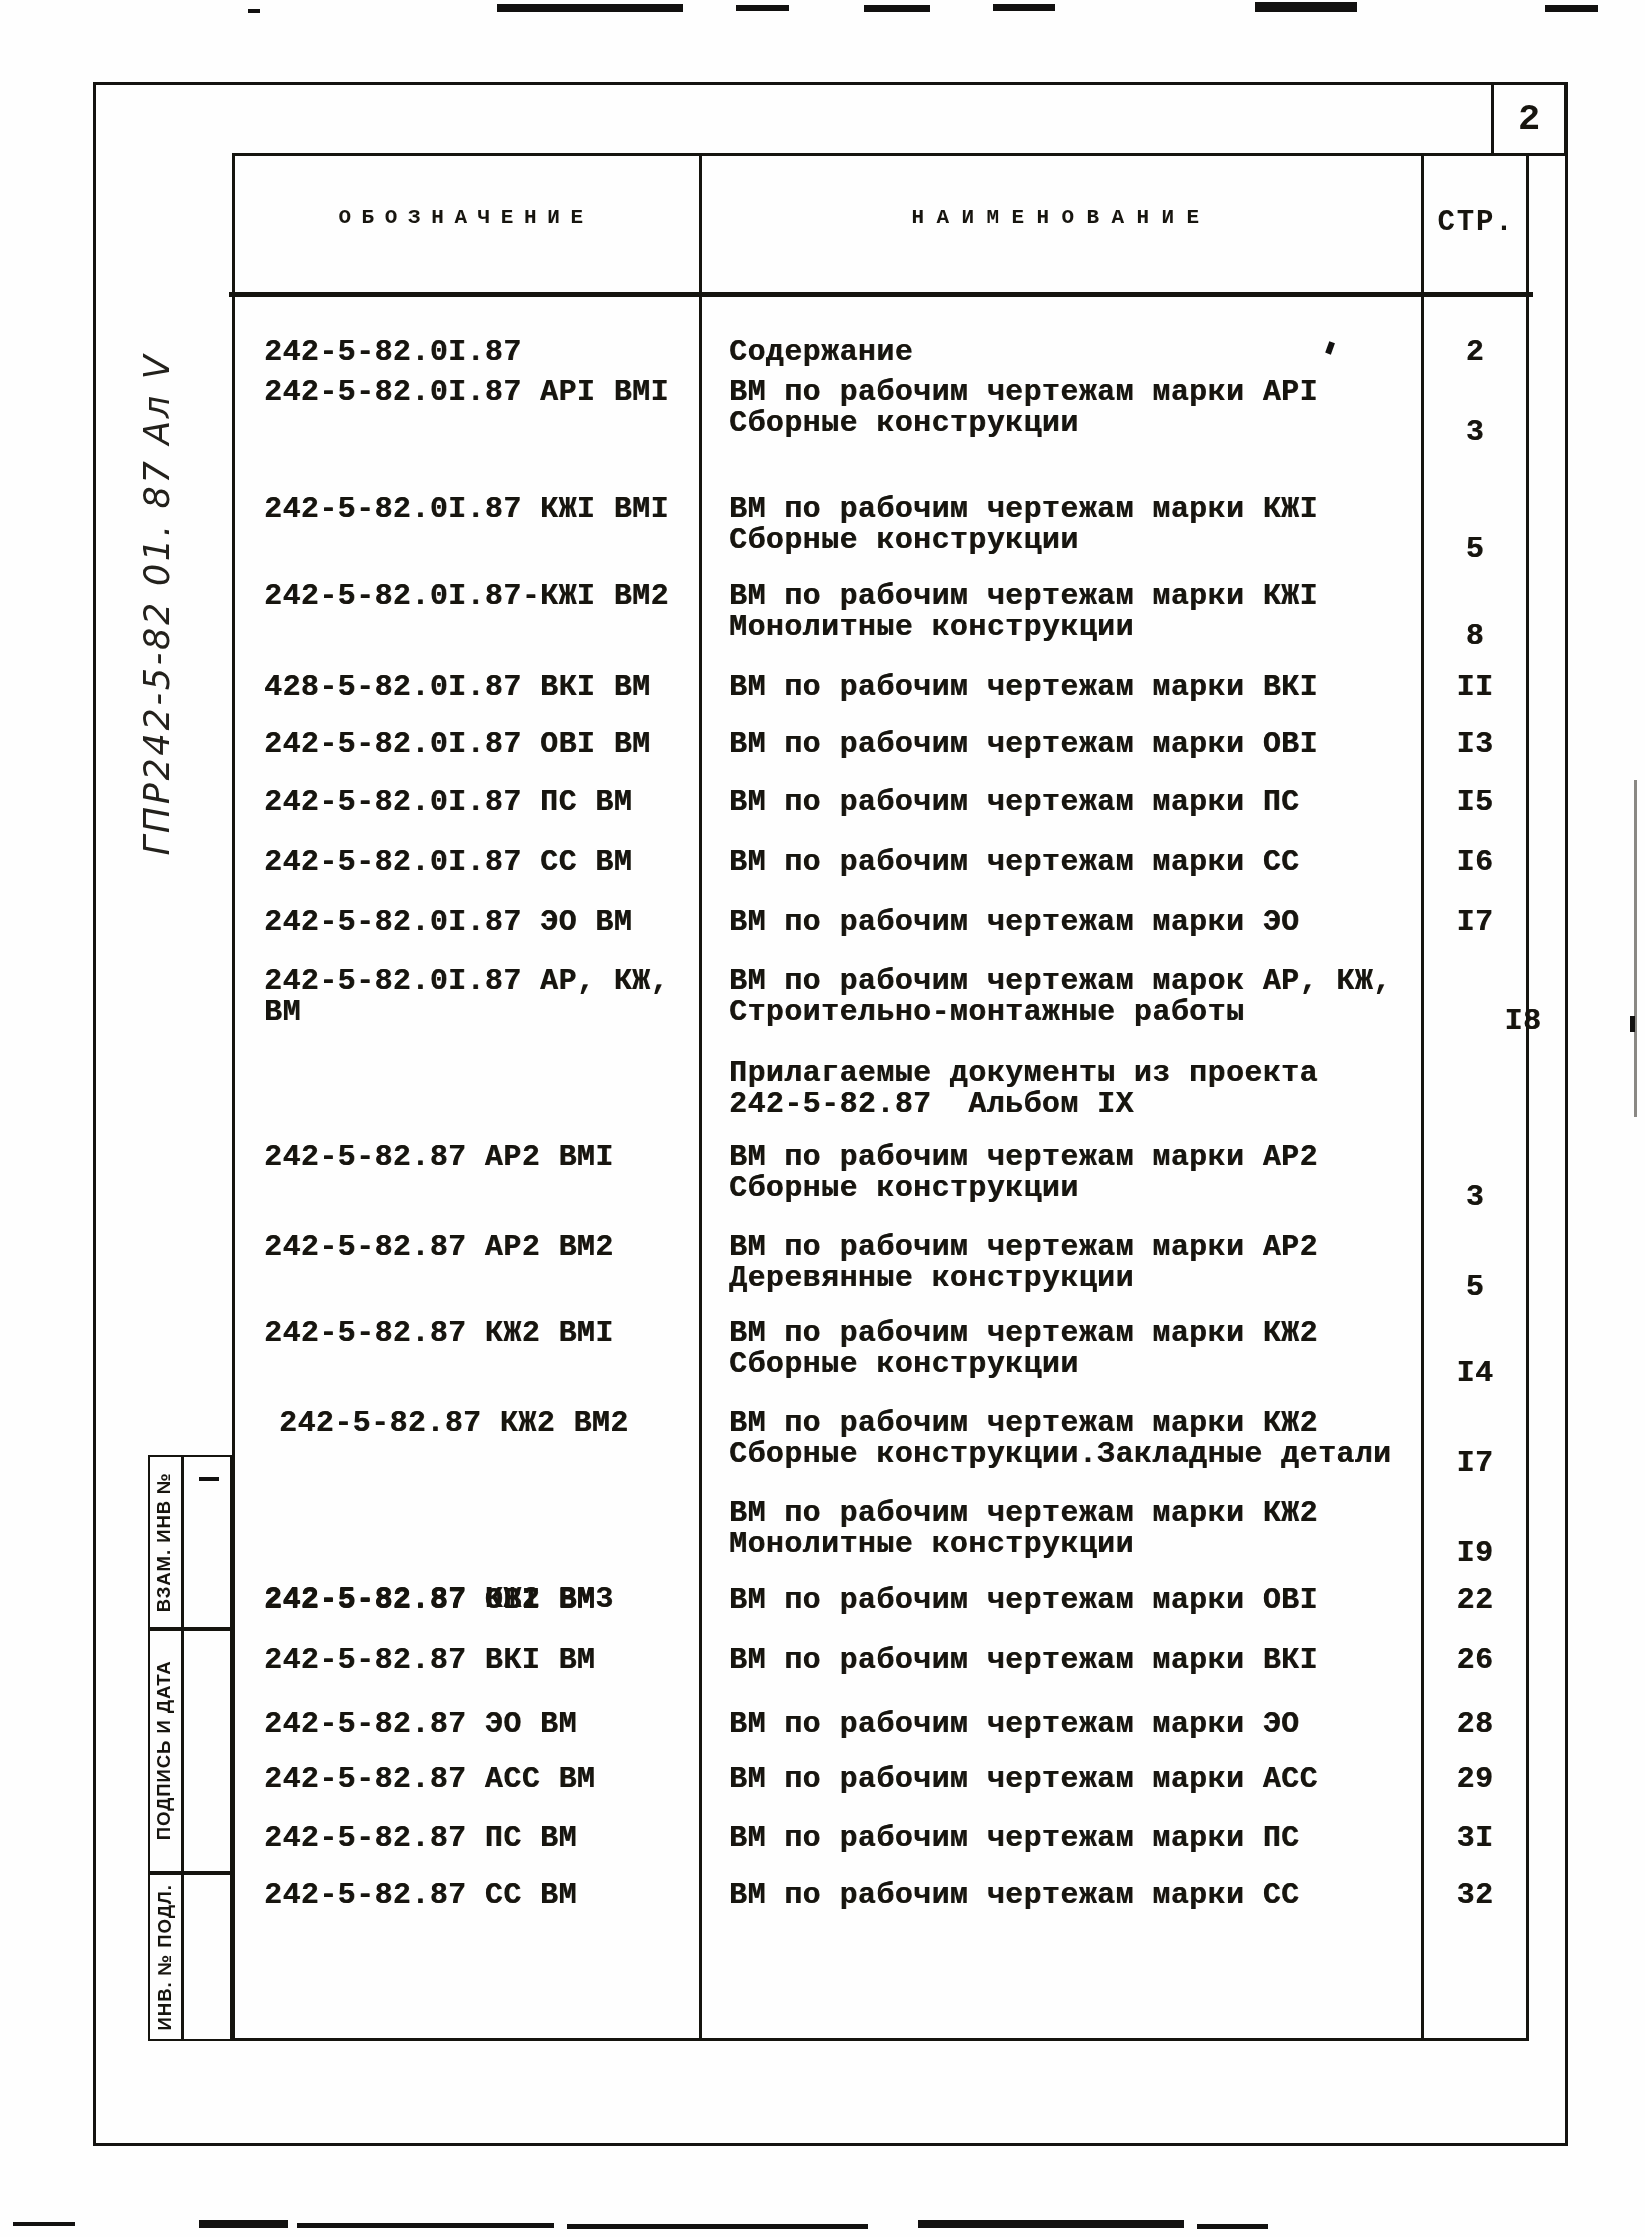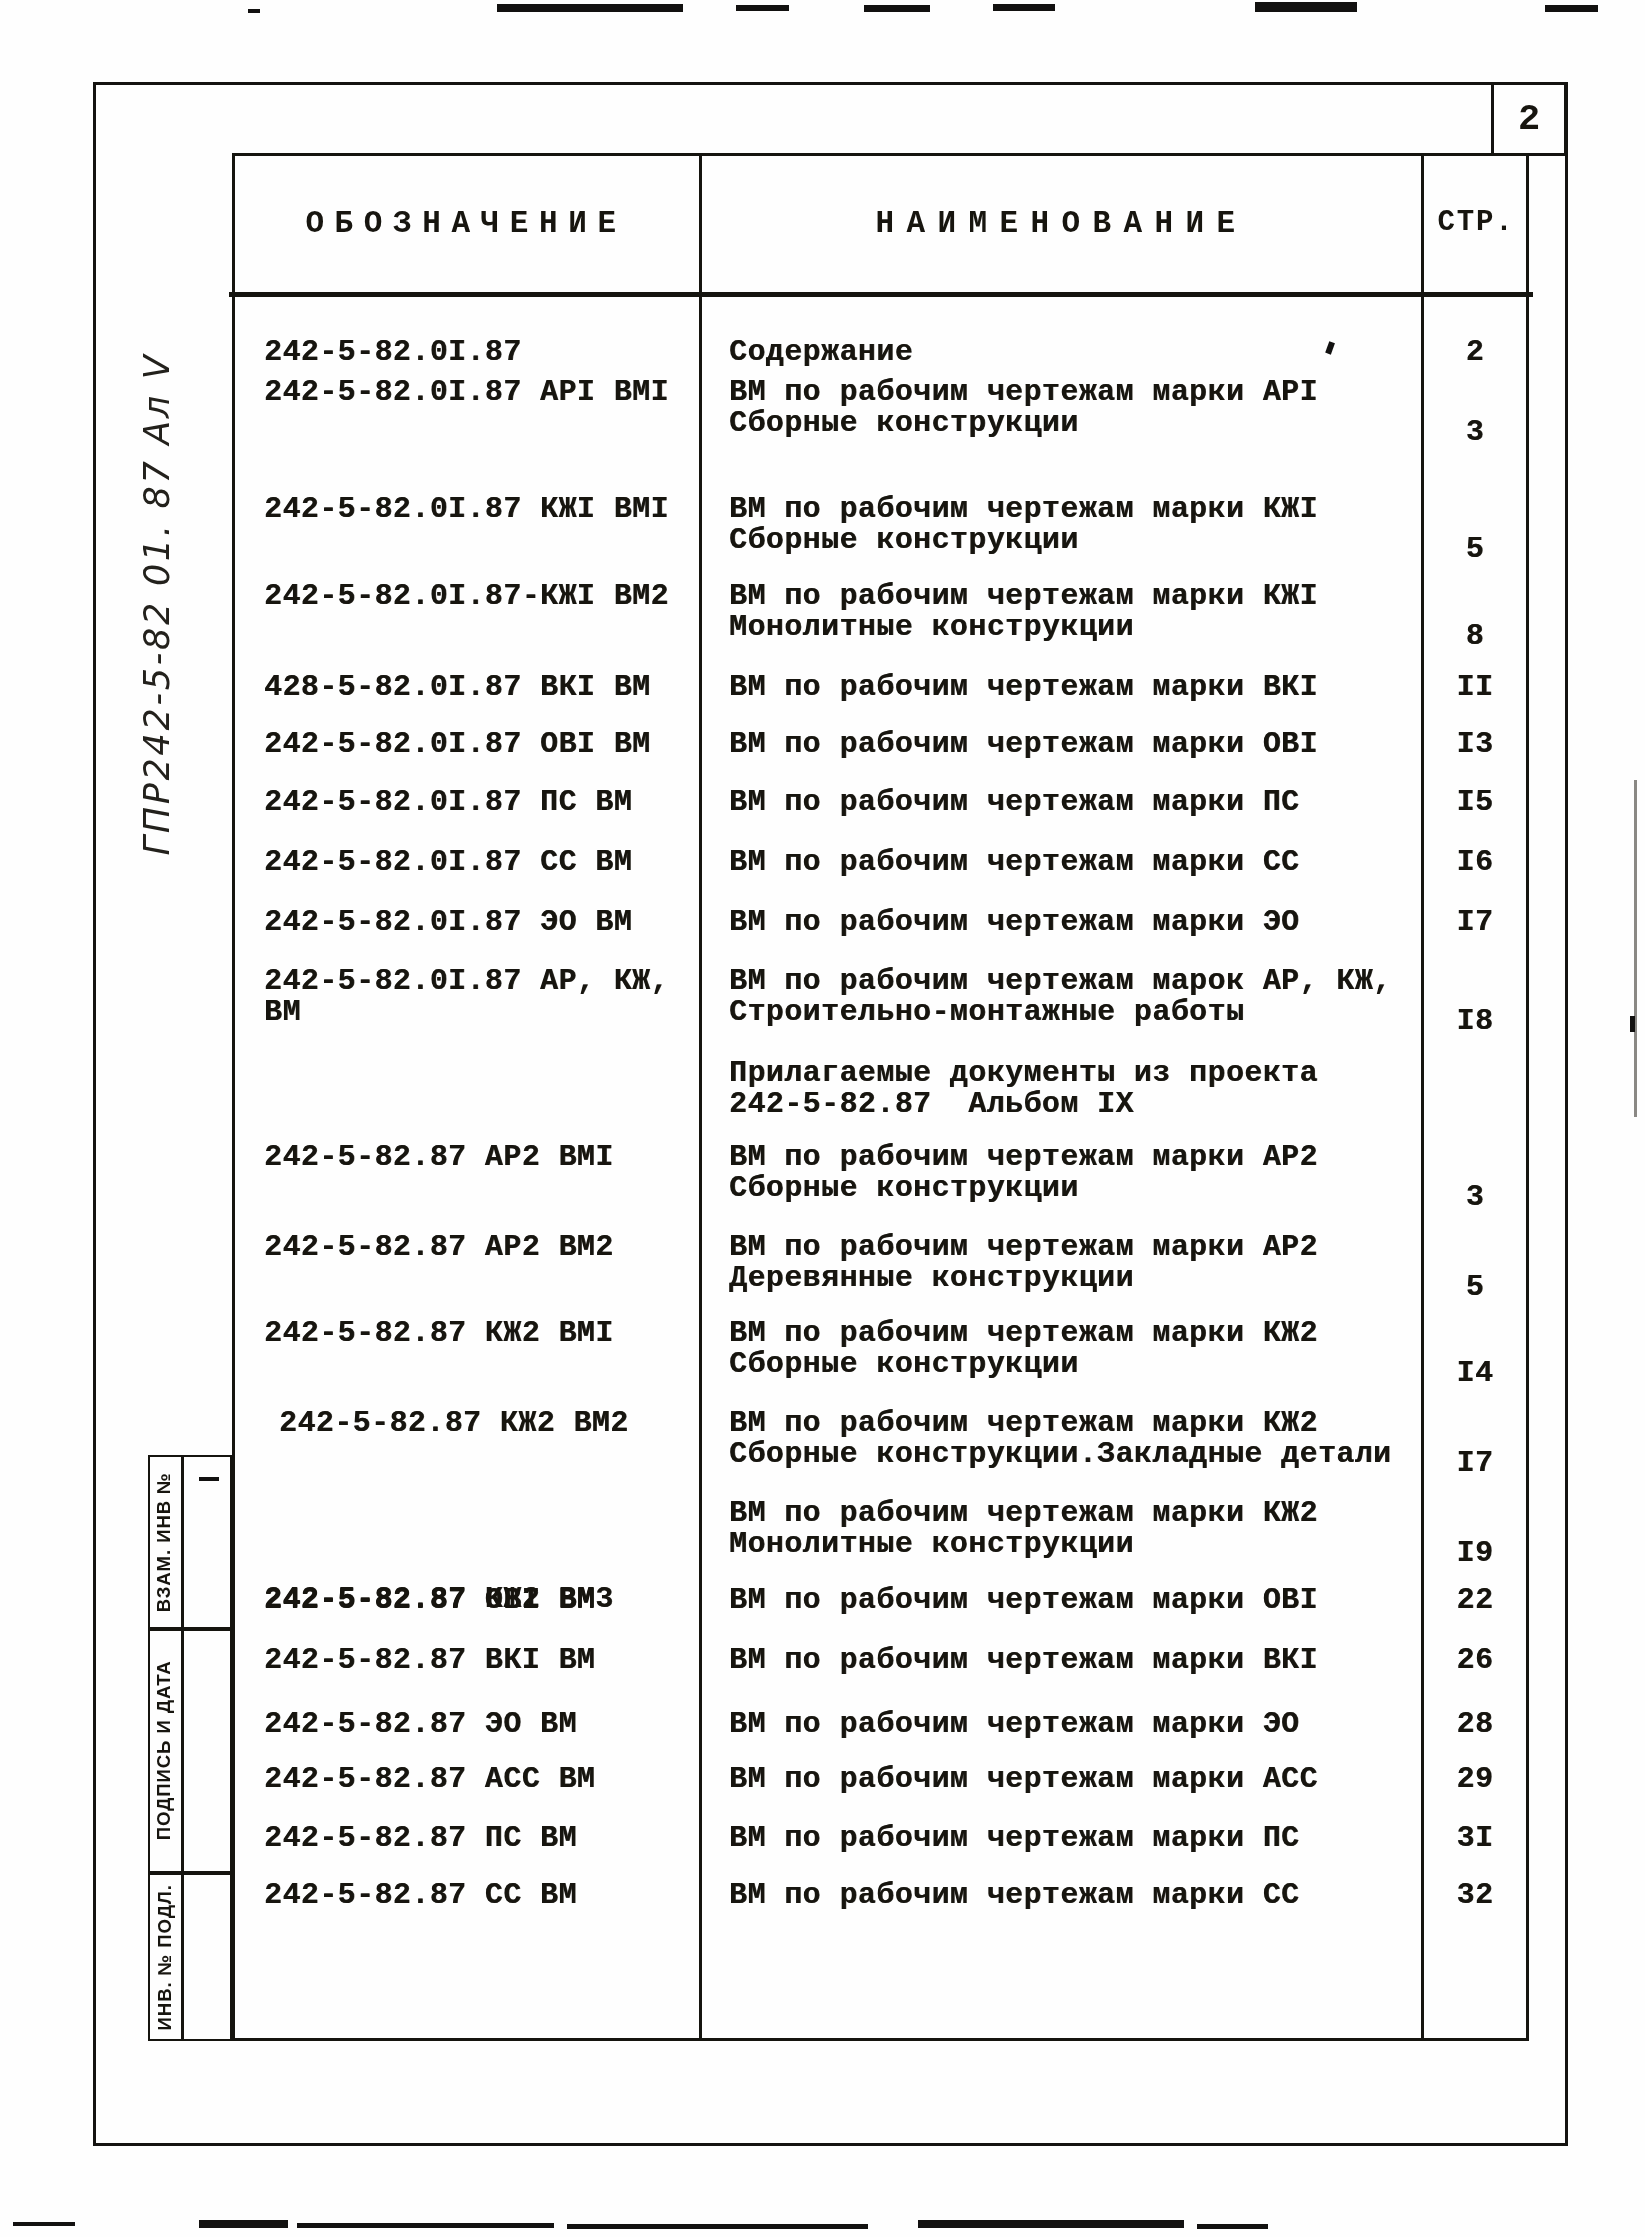--- a/index.html
+++ b/index.html
@@ -26,21 +26,21 @@
   
   .t-outline{
     position:absolute;left:232px;top:153px;width:1297px;height:1888px;
     border:3.5px solid #15140f;box-sizing:border-box;
   }
   .t-headsep{position:absolute;left:229px;top:292px;width:1304px;height:5.3px;background:#15140f;}
   .t-vline{position:absolute;top:153px;width:2.7px;height:1888px;background:#15140f;}
 
   
   .th{
-    position:absolute;top:206px;font-size:31px;font-weight:700;
+    position:absolute;top:206px;font-size:21px;font-weight:700;
     text-align:center;white-space:nowrap;
   }
   .th.c1{left:232px;width:468px;letter-spacing:10.6px;}
   .th.c2{left:700px;width:723px;letter-spacing:12.4px;}
   .th.c3{left:1423px;width:106px;font-size:29px;letter-spacing:1.8px;}
 
   
   .cell{
     position:absolute;font-size:30px;line-height:31px;font-weight:700;
     white-space:pre;letter-spacing:0.4px;
@@ -145,21 +145,21 @@
       <div class="cell desig" style="top: 847px;">242-5-82.0I.87 СС ВМ</div>
       <div class="cell name" style="top: 847px;">ВМ по рабочим чертежам марки СС</div>
       <div class="cell pagenum" style="top: 847px;">I6</div>
       <div class="cell desig" style="top: 907px;">242-5-82.0I.87 ЭО ВМ</div>
       <div class="cell name" style="top: 907px;">ВМ по рабочим чертежам марки ЭО</div>
       <div class="cell pagenum" style="top: 907px;">I7</div>
       <div class="cell desig" style="top: 966px;">242-5-82.0I.87 АР, КЖ,
 ВМ</div>
       <div class="cell name" style="top: 966px;">ВМ по рабочим чертежам марок АР, КЖ,
 Строительно-монтажные работы</div>
-      <div class="cell pagenum" style="top: 1006px;">I8</div>
+      <div class="cell pagenum" style="top: 1006px; padding-left: 48px;">I8</div>
       <div class="cell name" style="top: 1058px;">Прилагаемые документы из проекта
 242-5-82.87  Альбом IX</div>
       <div class="cell desig" style="top: 1142px;">242-5-82.87 АР2 ВМI</div>
       <div class="cell name" style="top: 1142px;">ВМ по рабочим чертежам марки АР2
 Сборные конструкции</div>
       <div class="cell pagenum" style="top: 1182px;">3</div>
       <div class="cell desig" style="top: 1232px; text-align: right;">242-5-82.87 АР2 ВМ2</div>
       <div class="cell name" style="top: 1232px;">ВМ по рабочим чертежам марки АР2
 Деревянные конструкции</div>
       <div class="cell pagenum" style="top: 1272px;">5</div>

